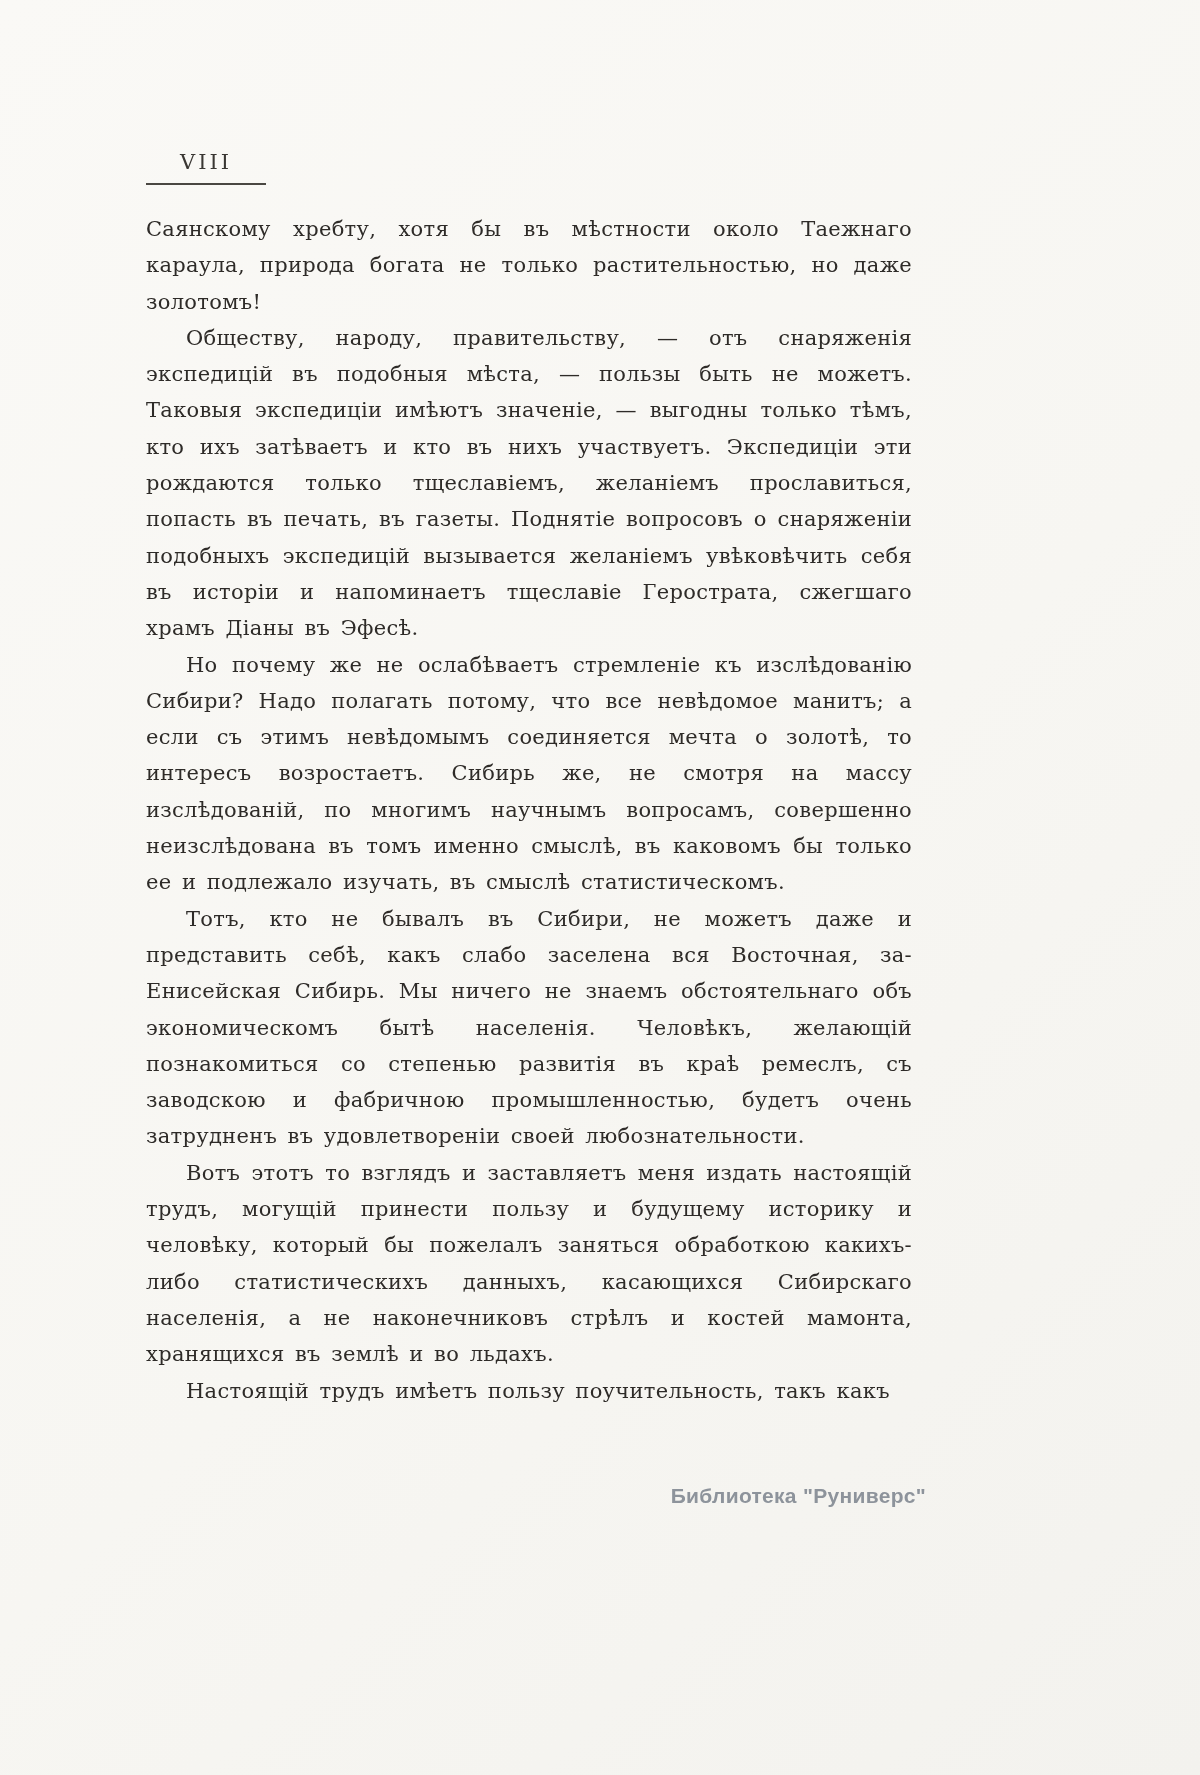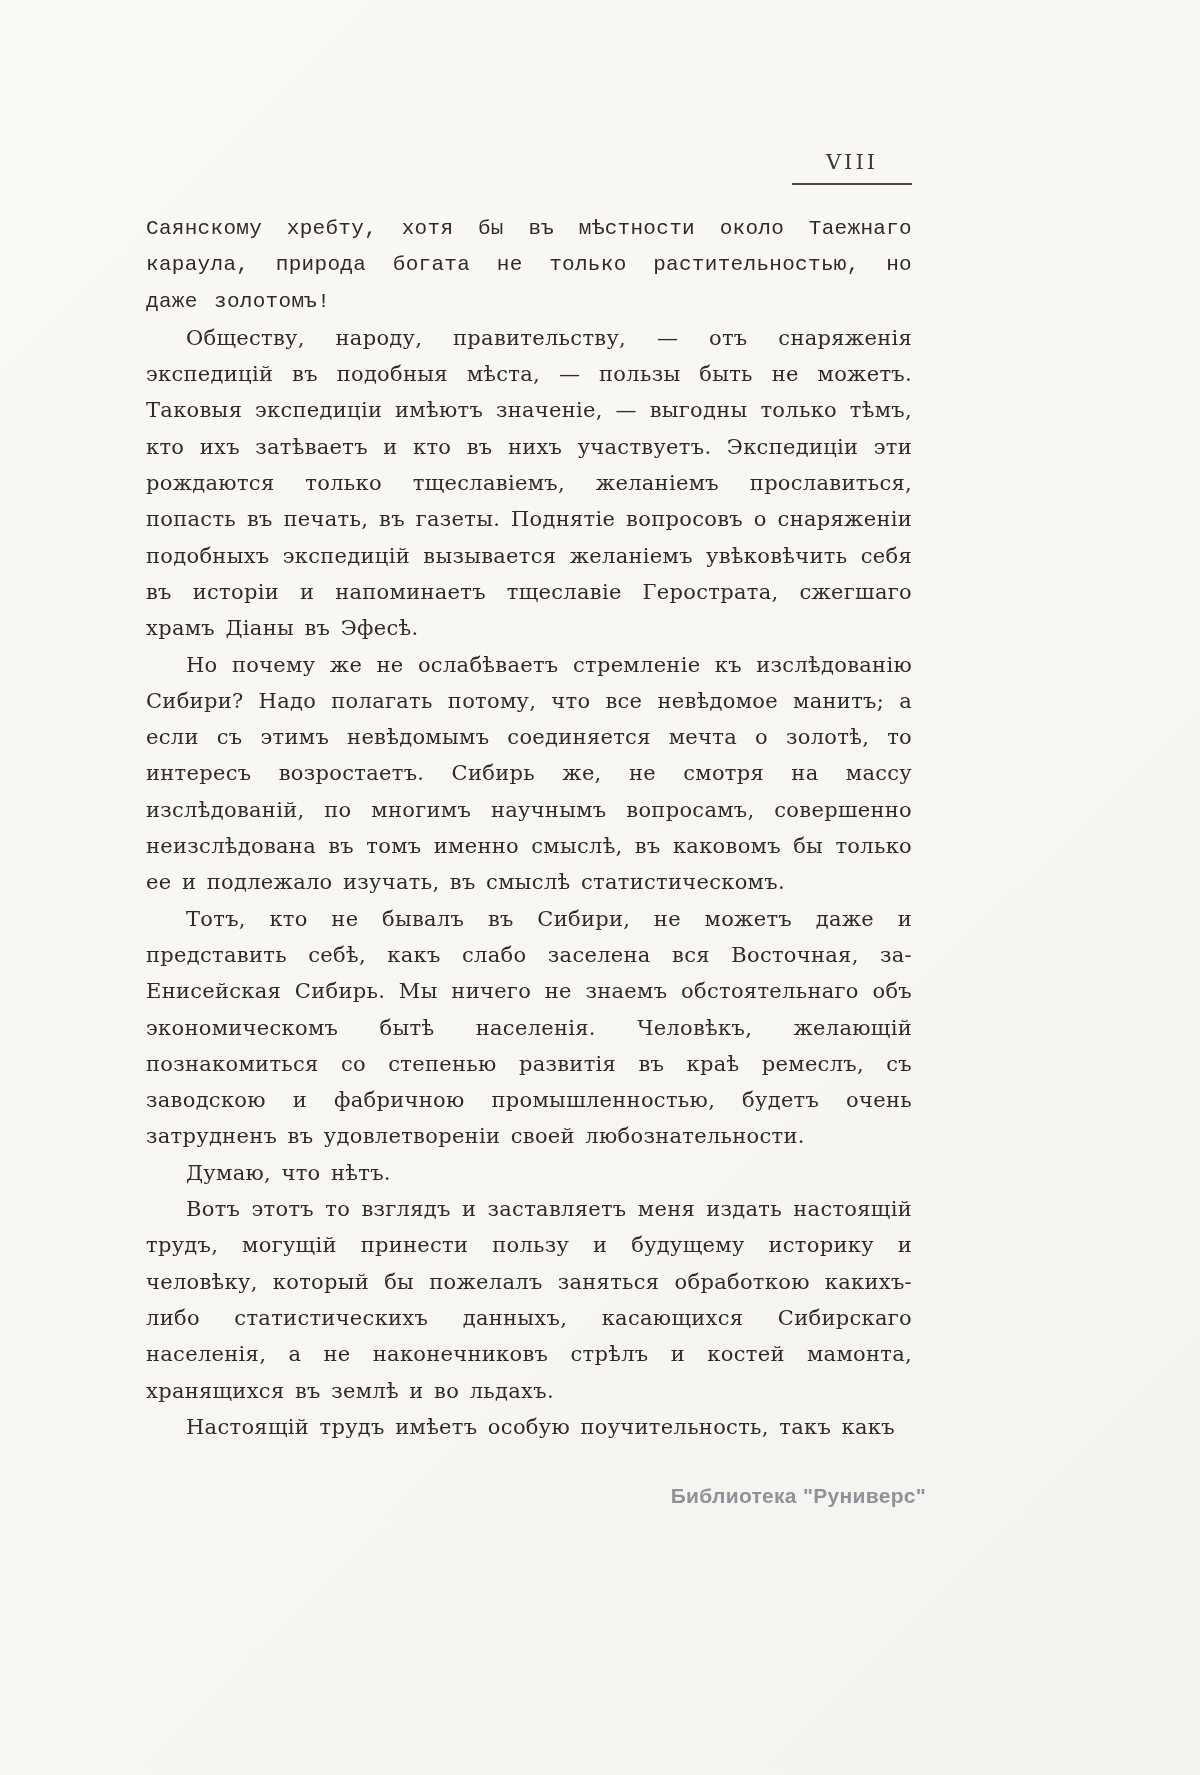--- a/index.html
+++ b/index.html
@@ -20,21 +20,21 @@
     overflow: hidden;
     color: #2e2b28;
   }
   .text-block {
     position: absolute;
     top: 150px;
     left: 146px;
     width: 766px;
   }
   .page-header {
-    text-align: right;
+    text-align: left;
     margin-bottom: 26px;
   }
   .page-number {
     display: inline-block;
     font-size: 21px;
     letter-spacing: 3px;
     color: #3a3733;
     padding: 0 34px 9px 34px;
     border-bottom: 2px solid #4a4742;
   }
@@ -43,21 +43,20 @@
     font-size: 21px;
     line-height: 36.3px;
     text-align: justify;
     text-indent: 40px;
     word-spacing: 3.5px;
     letter-spacing: 0.3px;
     color: #2e2b28;
   }
   .para.continuation {
     text-indent: 0;
-    font-family: Liberation Mono, monospace;
   }
   .watermark {
     position: absolute;
     top: 1484px;
     left: 0;
     width: 926px;
     text-align: right;
     font-family: "Liberation Sans", sans-serif;
     font-size: 21px;
     font-weight: 600;
@@ -78,23 +77,22 @@
 
     <p class="para continuation">Саянскому хребту, хотя бы въ мѣстности около Таежнаго караула, природа богата не только растительностью, но даже золотомъ!</p>
 
     <p class="para">Обществу, народу, правительству, — отъ снаряженія экспедицій въ подобныя мѣста, — пользы быть не можетъ. Таковыя экспедиціи имѣютъ значеніе, — выгодны только тѣмъ, кто ихъ затѣваетъ и кто въ нихъ участвуетъ. Экспедиціи эти рождаются только тщеславіемъ, желаніемъ прославиться, попасть въ печать, въ газеты. Поднятіе вопросовъ о снаряженіи подобныхъ экспедицій вызывается желаніемъ увѣковѣчить себя въ исторіи и напоминаетъ тщеславіе Герострата, сжегшаго храмъ Діаны въ Эфесѣ.</p>
 
     <p class="para">Но почему же не ослабѣваетъ стремленіе къ изслѣдованію Сибири? Надо полагать потому, что все невѣдомое манитъ; а если съ этимъ невѣдомымъ соединяется мечта о золотѣ, то интересъ возростаетъ. Сибирь же, не смотря на массу изслѣдованій, по многимъ научнымъ вопросамъ, совершенно неизслѣдована въ томъ именно смыслѣ, въ каковомъ бы только ее и подлежало изучать, въ смыслѣ статистическомъ.</p>
 
     <p class="para">Тотъ, кто не бывалъ въ Сибири, не можетъ даже и представить себѣ, какъ слабо заселена вся Восточная, за-Енисейская Сибирь. Мы ничего не знаемъ обстоятельнаго объ экономическомъ бытѣ населенія. Человѣкъ, желающій познакомиться со степенью развитія въ краѣ ремеслъ, съ заводскою и фабричною промышленностью, будетъ очень затрудненъ въ удовлетвореніи своей любознательности.</p>
 
 
-    <p class="para">Думаю, что нѣтъ.</p>
 
     <p class="para">Вотъ этотъ то взглядъ и заставляетъ меня издать настоящій трудъ, могущій принести пользу и будущему историку и человѣку, который бы пожелалъ заняться обработкою какихъ-либо статистическихъ данныхъ, касающихся Сибирскаго населенія, а не наконечниковъ стрѣлъ и костей мамонта, хранящихся въ землѣ и во льдахъ.</p>
 
-    <p class="para">Настоящій трудъ имѣетъ особую поучительность, такъ какъ</p>
+    <p class="para">Настоящій трудъ имѣетъ пользу поучительность, такъ какъ</p>
 
   </div>
 
   <div class="watermark">Библиотека "Руниверс"</div>
 
 </div>
 
 </body></html>

